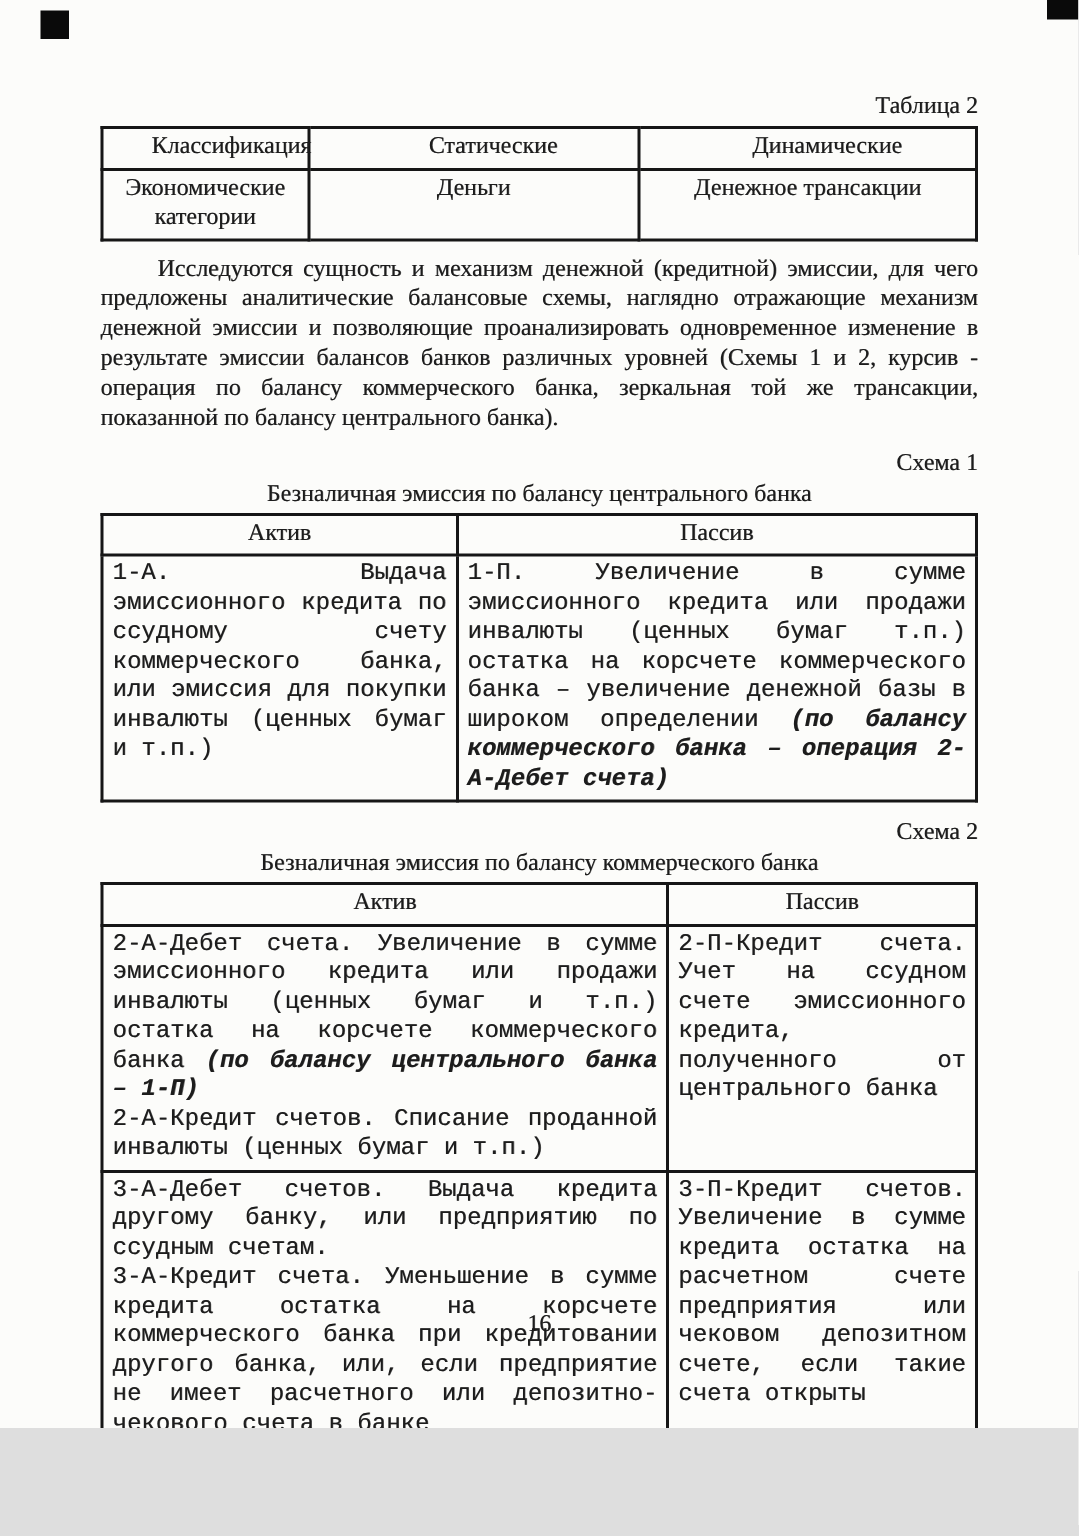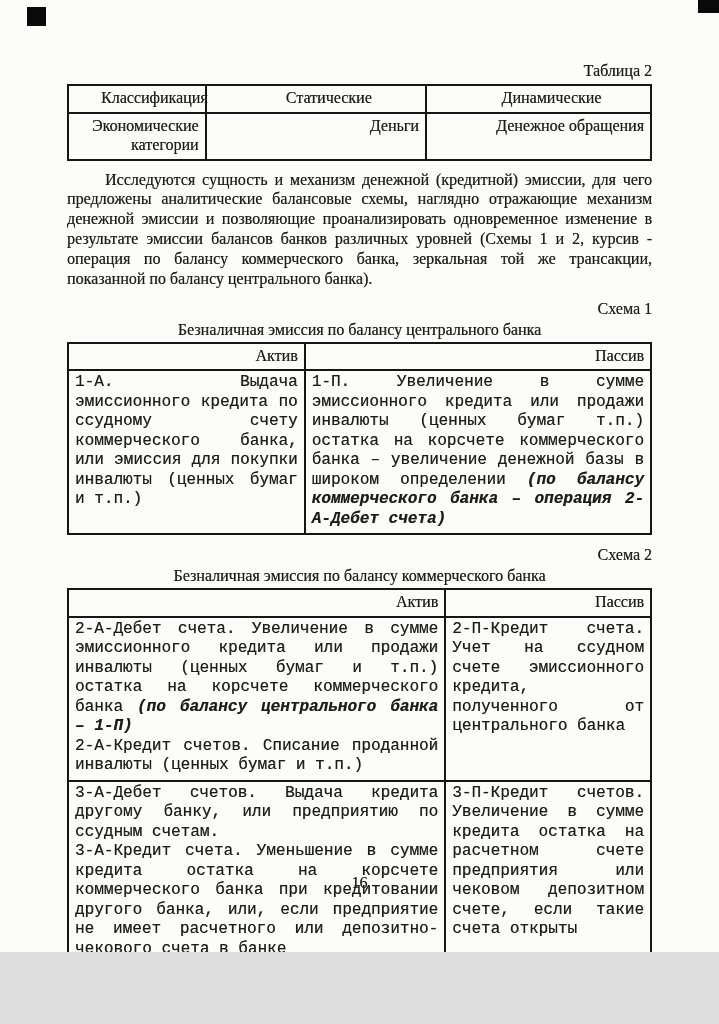--- a/index.html
+++ b/index.html
@@ -20,21 +20,21 @@
   .scheme-label { text-align:right; font-size:16px; margin-top:11px; margin-bottom:3px; }
   .caption { text-align:center; font-size:16px; margin-bottom:3px; }
   table { width:100%; border-collapse:collapse; table-layout:fixed; }
   th, td {
     border:2px solid #161616;
     font-size:16px;
     font-weight:normal;
     line-height:1.22;
     padding:2px 6px 4px 6px;
     vertical-align:top;
-    text-align:right;
+    text-align:center;
   }
   .t1 th { text-align:center;padding-left:32px; }
   .justify { text-align:justify;font-family:Liberation Mono, monospace; }
   .pre { white-space:pre-line; }
   td p { margin:0; }
   .body-par {
     font-size:16px;
     line-height:1.24;
     text-align:justify;
     text-indent:38px;
@@ -71,21 +71,21 @@
         <tr>
           <th>Классификация</th>
           <th>Статические</th>
           <th>Динамические</th>
         </tr>
       </thead>
       <tbody>
         <tr>
           <td>Экономические категории</td>
           <td>Деньги</td>
-          <td>Денежное обращения</td>
+          <td>Денежное трансакции</td>
         </tr>
       </tbody>
     </table>
 
     <p class="body-par">Исследуются сущность и механизм денежной (кредитной) эмиссии, для чего предложены аналитические балансовые схемы, наглядно отражающие механизм денежной эмиссии и позволяющие проанализировать одновременное изменение в результате эмиссии балансов банков различных уровней (Схемы 1 и 2, курсив - операция по балансу коммерческого банка, зеркальная той же трансакции, показанной по балансу центрального банка).</p>
 
     <div class="scheme-label">Схема 1</div>
     <div class="caption">Безналичная эмиссия по балансу центрального банка</div>
 
     <table class="t2">

